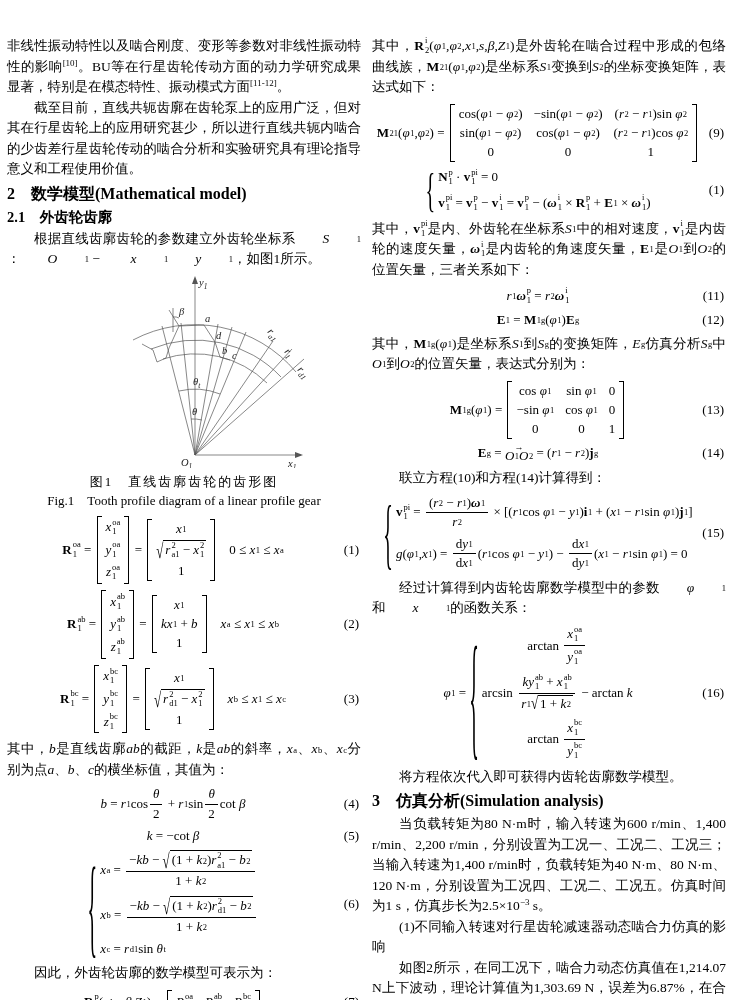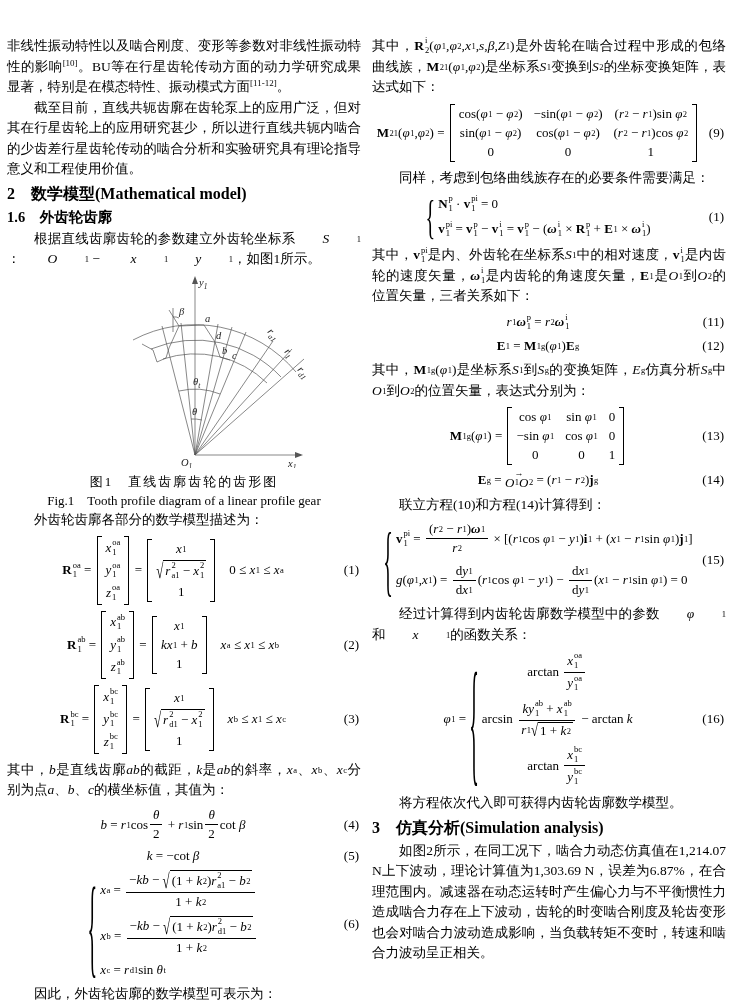--- a/index.html
+++ b/index.html
@@ -58,21 +58,21 @@
 </style>
 </head>
 <body>
 
 <div class="page">
 
   <div class="col col-left">
     <p class="body noindent"><span class="t">非线性振动特性以及啮合刚度、变形等参数对非线性振动特性的影响</span><span class="supref">[10]</span><span class="t">。BU等在行星齿轮传动方面的动力学研究成果显著，特别是在模态特性、振动模式方面</span><span class="supref">[11-12]</span><span class="t">。</span></p>
     <p class="body"><span class="t">截至目前，直线共轭齿廓在齿轮泵上的应用广泛，但对其在行星齿轮上的应用研究甚少，所以进行直线共轭内啮合的少齿差行星齿轮传动的啮合分析和实验研究具有理论指导意义和工程使用价值。</span></p>
     <div class="h-major">2　数学模型(Mathematical model)</div>
-    <div class="h-sub">1.6　外齿轮齿廓</div>
+    <div class="h-sub">2.1　外齿轮齿廓</div>
     <p class="body"><span class="t">根据直线齿廓齿轮的参数建立外齿轮坐标系</span><span class="ss">
           <span class="it">S</span>
           <span class="subonly">1</span>
         </span><span class="t">：</span><span class="ss">
           <span class="it">O</span>
           <span class="subonly">1</span>
         </span><span class="t"> − </span><span class="ss">
           <span class="it">x</span>
           <span class="subonly">1</span>
         </span><span class="ss">
@@ -127,21 +127,20 @@
           <text class="svglab" x="148" y="113"><tspan>θ</tspan><tspan class="svgsub" dy="3">t</tspan></text>
           <text class="svglab" transform="rotate(47 222 60)" x="222" y="60"><tspan>r</tspan><tspan class="svgsub" dy="3">a1</tspan></text>
           <text class="svglab" transform="rotate(47 239 80)" x="239" y="80"><tspan>r</tspan><tspan class="svgsub" dy="3">1</tspan></text>
           <text class="svglab" transform="rotate(47 252 98)" x="252" y="98"><tspan>r</tspan><tspan class="svgsub" dy="3">d1</tspan></text>
         </g>
       </svg>
     </div>
     <p class="caption caption-zh">图1　直线齿廓齿轮的齿形图</p>
     <p class="caption">Fig.1　Tooth profile diagram of a linear profile gear</p>
 
-    <p class="body"><span class="t">外齿轮齿廓各部分的数学模型描述为：</span></p>
 
     <div class="eq">
         <span class="eq-body">
           <span class="ss">
             <span class="bf">R</span>
             <span class="scr">
               <span class="">oa</span>
               <span class="">1</span>
             </span>
           </span>
@@ -780,21 +779,20 @@
               </span>
               <span class="t">0</span>
               <span class="t">0</span>
               <span class="t">1</span>
             </span>
             <span class="rbr"></span>
           </span>
         </span>
         <span class="eqnum">(9)</span>
       </div>
-    <p class="body"><span class="t">同样，考虑到包络曲线族存在的必要条件需要满足：</span></p>
     <div class="eq">
         <span class="eq-body">
           <span class="cases">
             <span class="brace" style="transform: scaleY(2.295);">{</span>
             <span class="crows">
               <span class="crow">
                 <span class="rw">
                   <span class="ss">
                     <span class="bf">N</span>
                     <span class="scr">
@@ -1380,15 +1378,17 @@
                   </span>
                 </span>
               </span>
             </span>
           </span>
         </span>
         <span class="eqnum">(16)</span>
       </div>
     <p class="body"><span class="t">将方程依次代入即可获得内齿轮齿廓数学模型。</span></p>
     <div class="h-major">3　仿真分析(Simulation analysis)</div>
+    <p class="body"><span class="t">当负载转矩为80 N·m时，输入转速为600 r/min、1,400 r/min、2,200 r/min，分别设置为工况一、工况二、工况三；当输入转速为1,400 r/min时，负载转矩为40 N·m、80 N·m、120 N·m，分别设置为工况四、工况二、工况五。仿真时间为1 s，仿真步长为2.5×10</span><span class="supref">−3</span><span class="t"> s。</span></p>
+    <p class="body"><span class="t">(1)不同输入转速对行星齿轮减速器动态啮合力仿真的影响</span></p>
     <p class="body"><span class="t">如图2所示，在同工况下，啮合力动态仿真值在1,214.07 N上下波动，理论计算值为1,303.69 N，误差为6.87%，在合理范围内。减速器在动态运转时产生偏心力与不平衡惯性力造成啮合力存在上下波动，齿轮的时变啮合刚度及轮齿变形也会对啮合力波动造成影响，当负载转矩不变时，转速和啮合力波动呈正相关。</span></p>
   </div>
 </div>
 
 </body></html>

